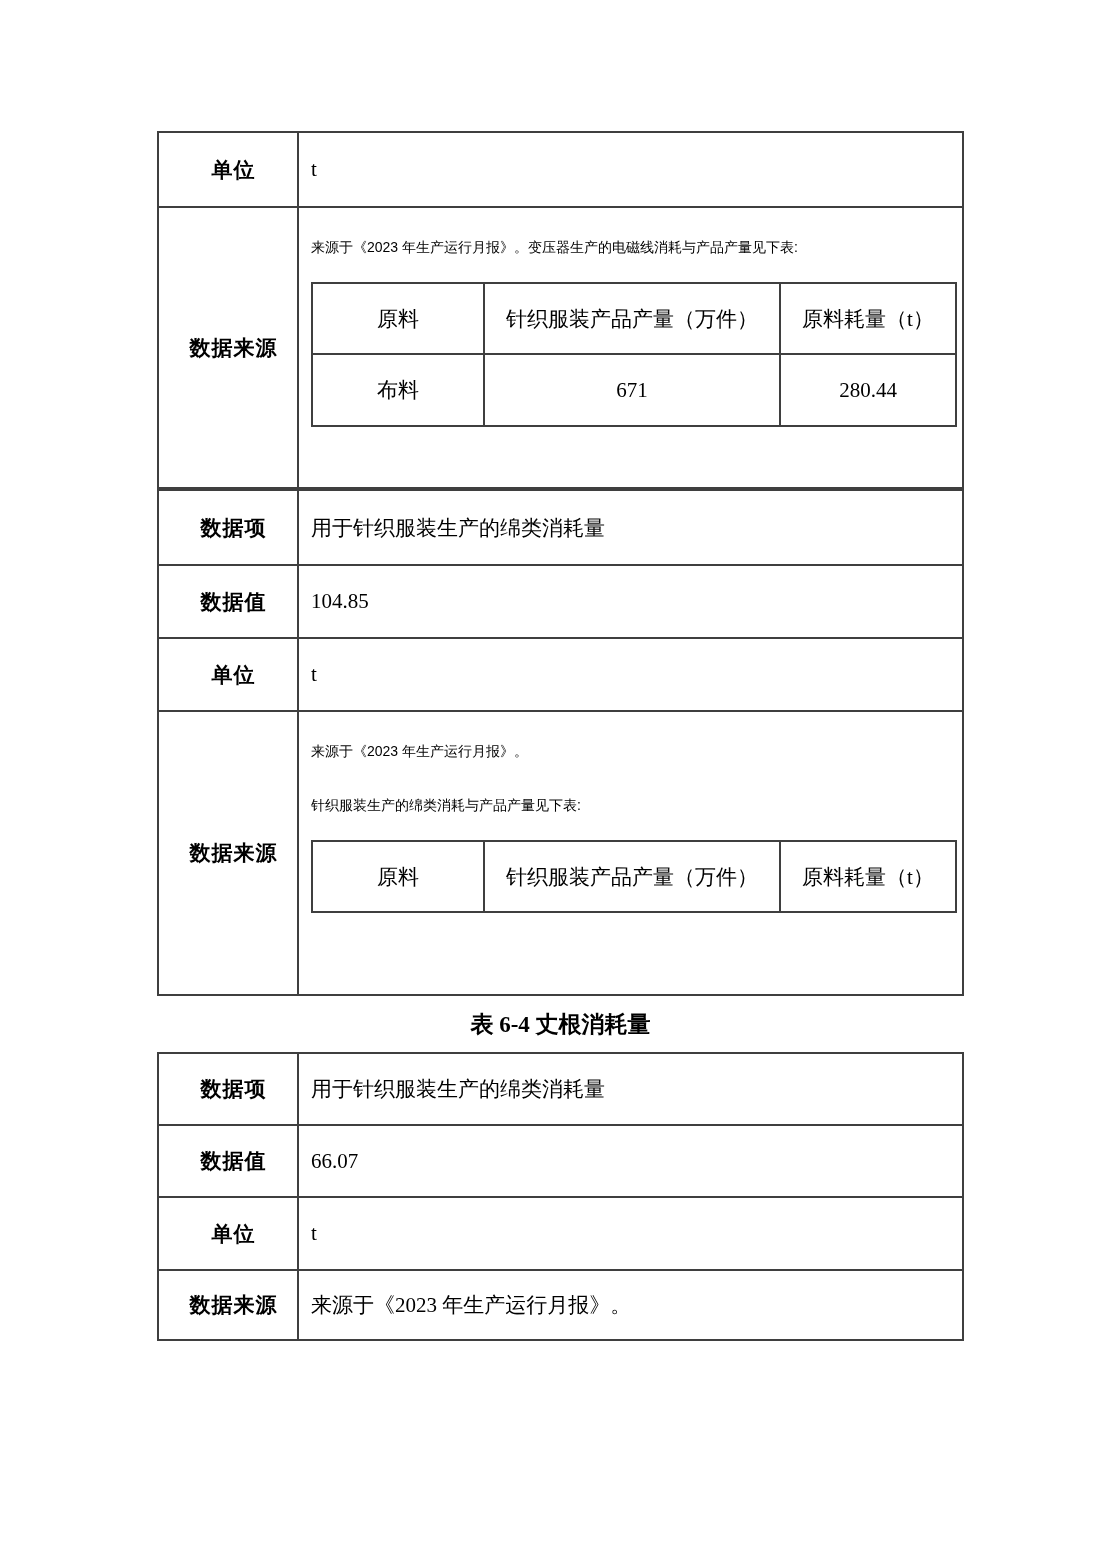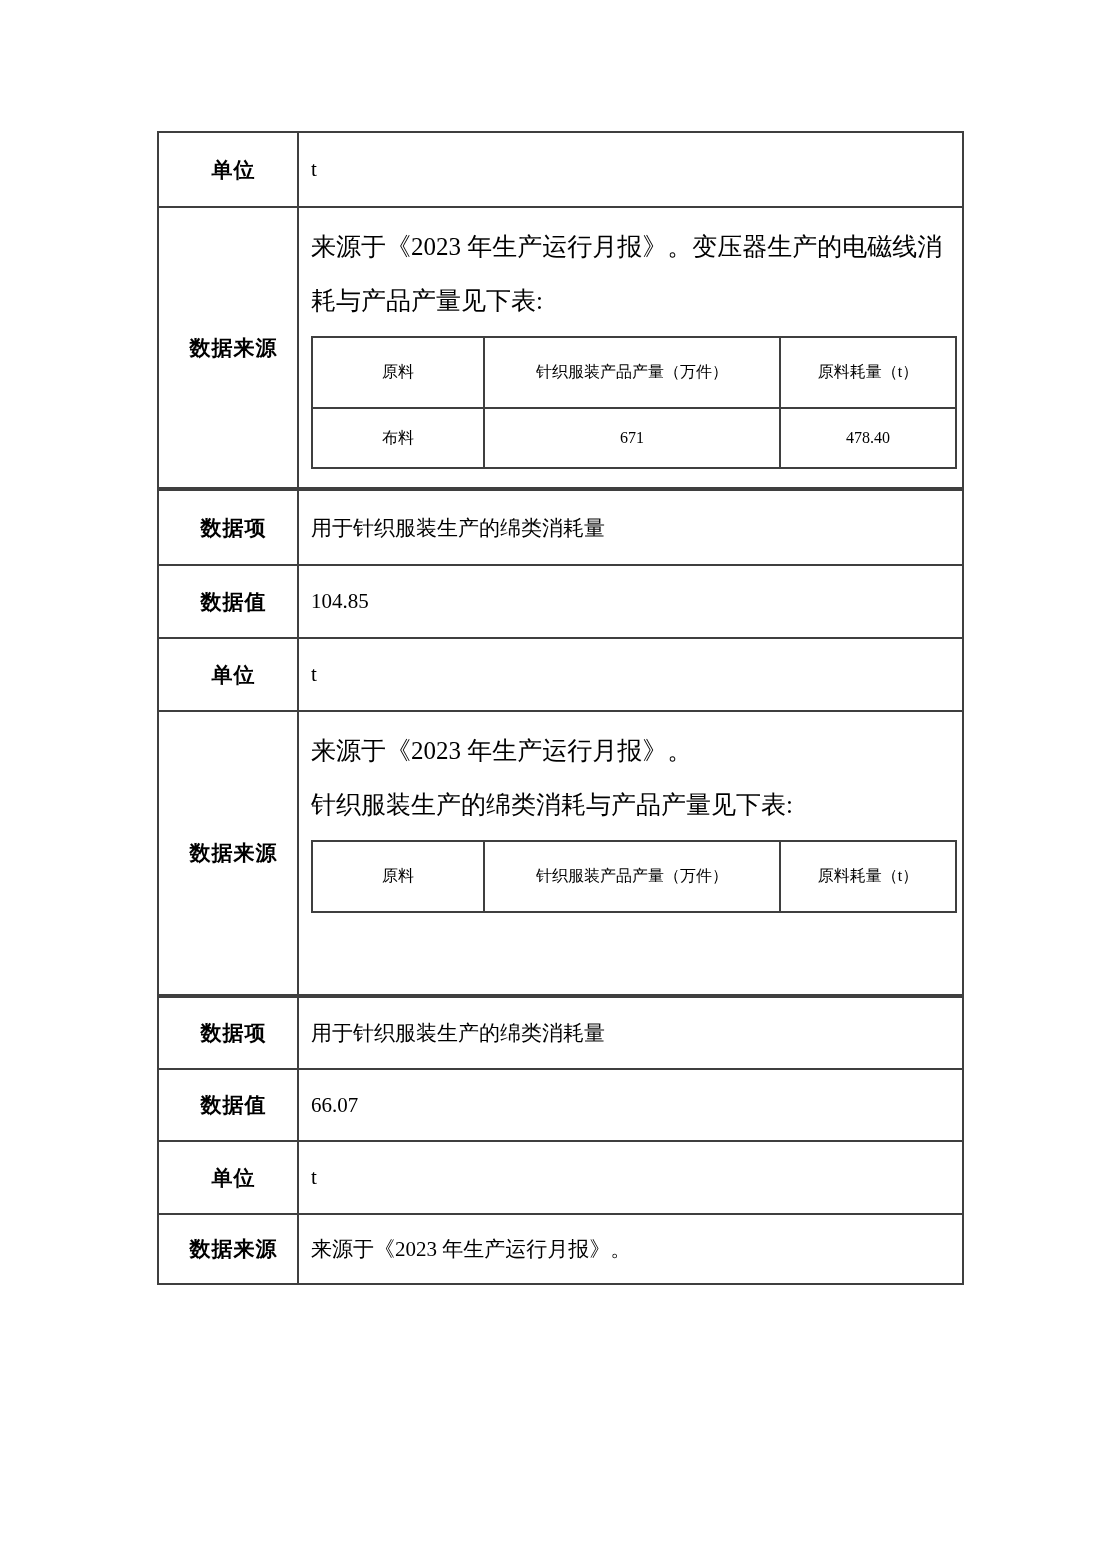--- a/index.html
+++ b/index.html
@@ -51,43 +51,43 @@
   tr.h73 { height: 73px; }
   tr.h72 { height: 72px; }
   tr.h70 { height: 70px; }
   tr.h281 { height: 281px; }
   tr.h284 { height: 284px; }
   td.source {
     vertical-align: top;
     padding: 12px 16px 6px 14px;
   }
   .para {
-    font-size: 25px;
+    font-size: 14px;
     line-height: 54px;
-    font-family: Liberation Serif, serif;
+    font-family: Liberation Sans, sans-serif;
   }
   
   table.inner {
     border-collapse: collapse;
     margin-top: 8px;
     width: 644px;
     table-layout: fixed;
   }
   table.inner td {
     border: 2px solid #3f3f3f;
     text-align: center;
     vertical-align: middle;
-    font-size: 16px;
+    font-size: 21px;
     font-family: "Liberation Serif", serif;
   }
   col.ic1 { width: 172px; }
   col.ic2 { width: 296px; }
   col.ic3 { width: 176px; }
   tr.ih { height: 71px; }
-  tr.id { height: 60px; }
+  tr.id { height: 72px; }
   .section-title {
     width: 807px;
     text-align: center;
     font-size: 23px;
     font-weight: bold;
     line-height: 32px;
     margin: 13px 0 11px 0;
     font-family: "Liberation Serif", serif;
   }
   .page-number {
@@ -126,21 +126,21 @@
                 </colgroup>
               <tbody>
                 <tr class="ih">
                   <td>原料</td>
                   <td>针织服装产品产量（万件）</td>
                   <td>原料耗量（t）</td>
                 </tr>
                 <tr class="id">
                   <td>布料</td>
                   <td>671</td>
-                  <td>478.40</td>
+                  <td>280.44</td>
                 </tr>
               </tbody>
             </table>
           </td>
         </tr>
       </tbody>
     </table>
 
 
     <table class="kv">
@@ -178,20 +178,21 @@
                   <td>针织服装产品产量（万件）</td>
                   <td>原料耗量（t）</td>
                 </tr>
               </tbody>
             </table>
           </td>
         </tr>
       </tbody>
     </table>
 
+    <div class="section-title">表 6-4 丈根消耗量</div>
 
     <table class="kv">
       <colgroup>
           <col class="c-label">
           <col>
         </colgroup>
       <tbody>
         <tr class="h72">
           <td class="label">数据项</td>
           <td class="value">用于针织服装生产的绵类消耗量</td>

